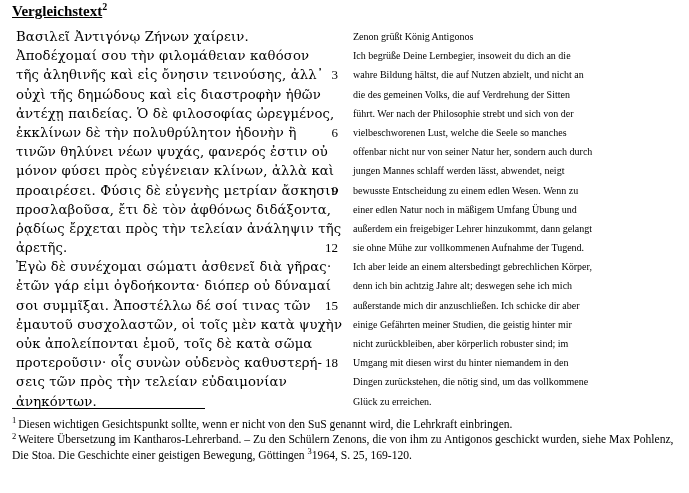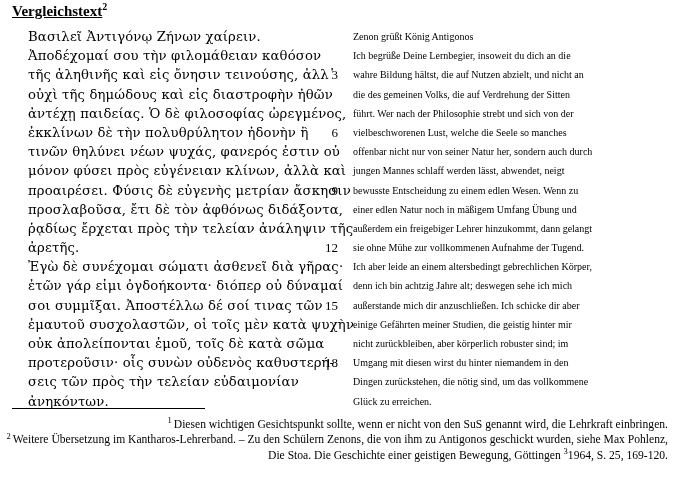--- a/index.html
+++ b/index.html
@@ -38,21 +38,21 @@
     font-weight: bold;
     text-decoration: none;
     display: inline-block;
     vertical-align: super;
     line-height: 0;
   }
 
   
   .col-greek {
     position: absolute;
-    left: 28px;
+    left: 16px;
     top: 27px;
     width: 290px;
     font-family: "DejaVu Serif", "Liberation Serif", serif;
     font-size: 13.2px;
     line-height: 19.2px;
     letter-spacing: 0.15px;
   }
   .col-greek .ln {
     white-space: nowrap;
     height: 19.2px;
@@ -88,26 +88,25 @@
   .fn-rule {
     position: absolute;
     left: 12px;
     top: 408px;
     width: 193px;
     height: 0;
     border-top: 1px solid #000000;
   }
   .footnotes {
     position: absolute;
-    left: 0;
+    left: 12px;
     top: 417px;
     width: 668px;
     font-size: 11.6px;
     line-height: 15.4px;
-    text-align: right;
   }
   .footnotes .fn {
     white-space: nowrap;
   }
   .footnotes .fn.wrap {
     white-space: normal;
   }
   .footnotes sup {
     font-size: 8.5px;
     vertical-align: super;

